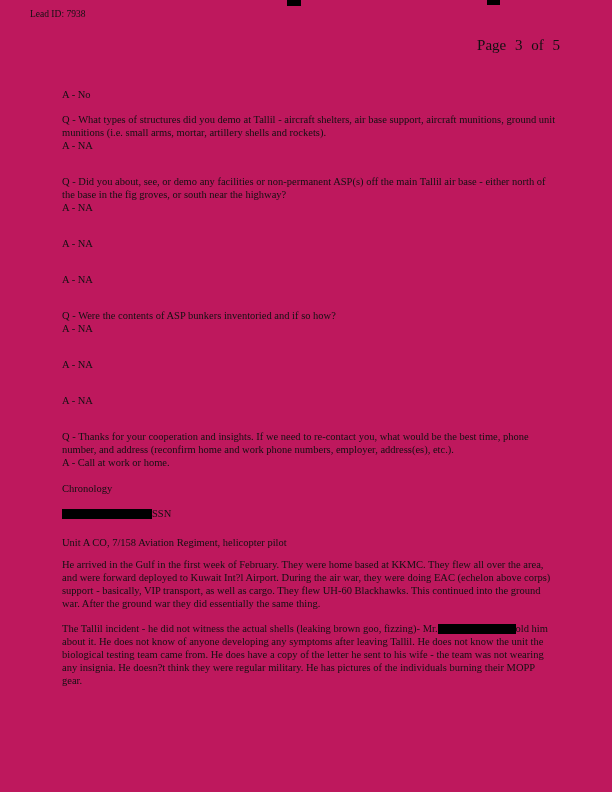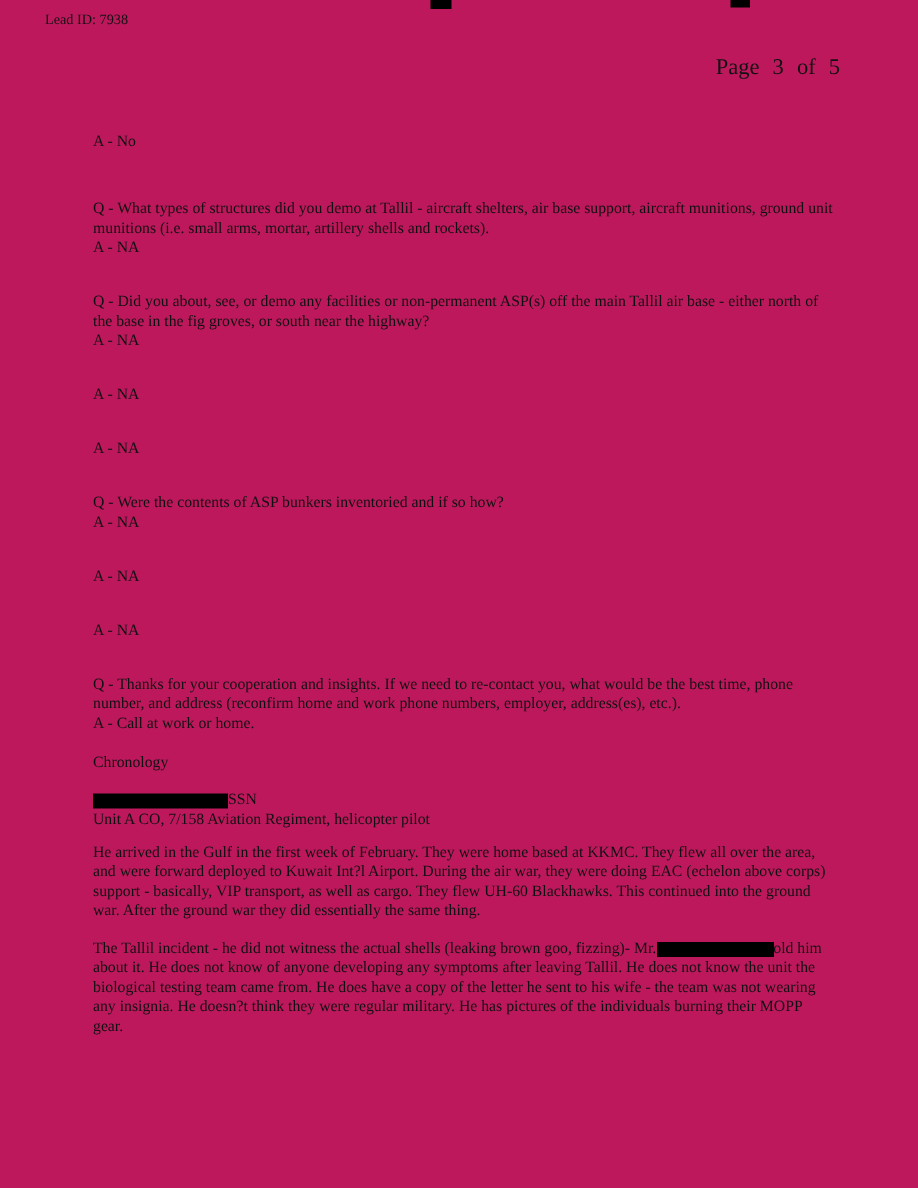--- a/index.html
+++ b/index.html
@@ -41,25 +41,25 @@
   .doc-body {
     position: absolute;
     top: 88px;
     left: 62px;
     width: 494px;
     font-size: 10.5px;
     line-height: 13px;
   }
   .block { margin: 0; }
   .b-answer   { margin-bottom: 23px; }
-  .b-answer.first { margin-bottom: 32px; }
+  .b-answer.first { margin-bottom: 12px; }
   .b-question { margin-bottom: 0; }
   .b-answer-final { margin-bottom: 13px; }
   .b-heading  { margin-bottom: 12px; }
-  .b-subject  { margin-bottom: 0; }
+  .b-subject  { margin-bottom: 16px; }
   .b-line     { margin-bottom: 9px; }
   .b-paragraph { margin-bottom: 12px; }
   .redaction {
     display: inline-block;
     height: 10px;
     background: #000000;
     vertical-align: text-bottom;
   }
 </style>
 </head>

